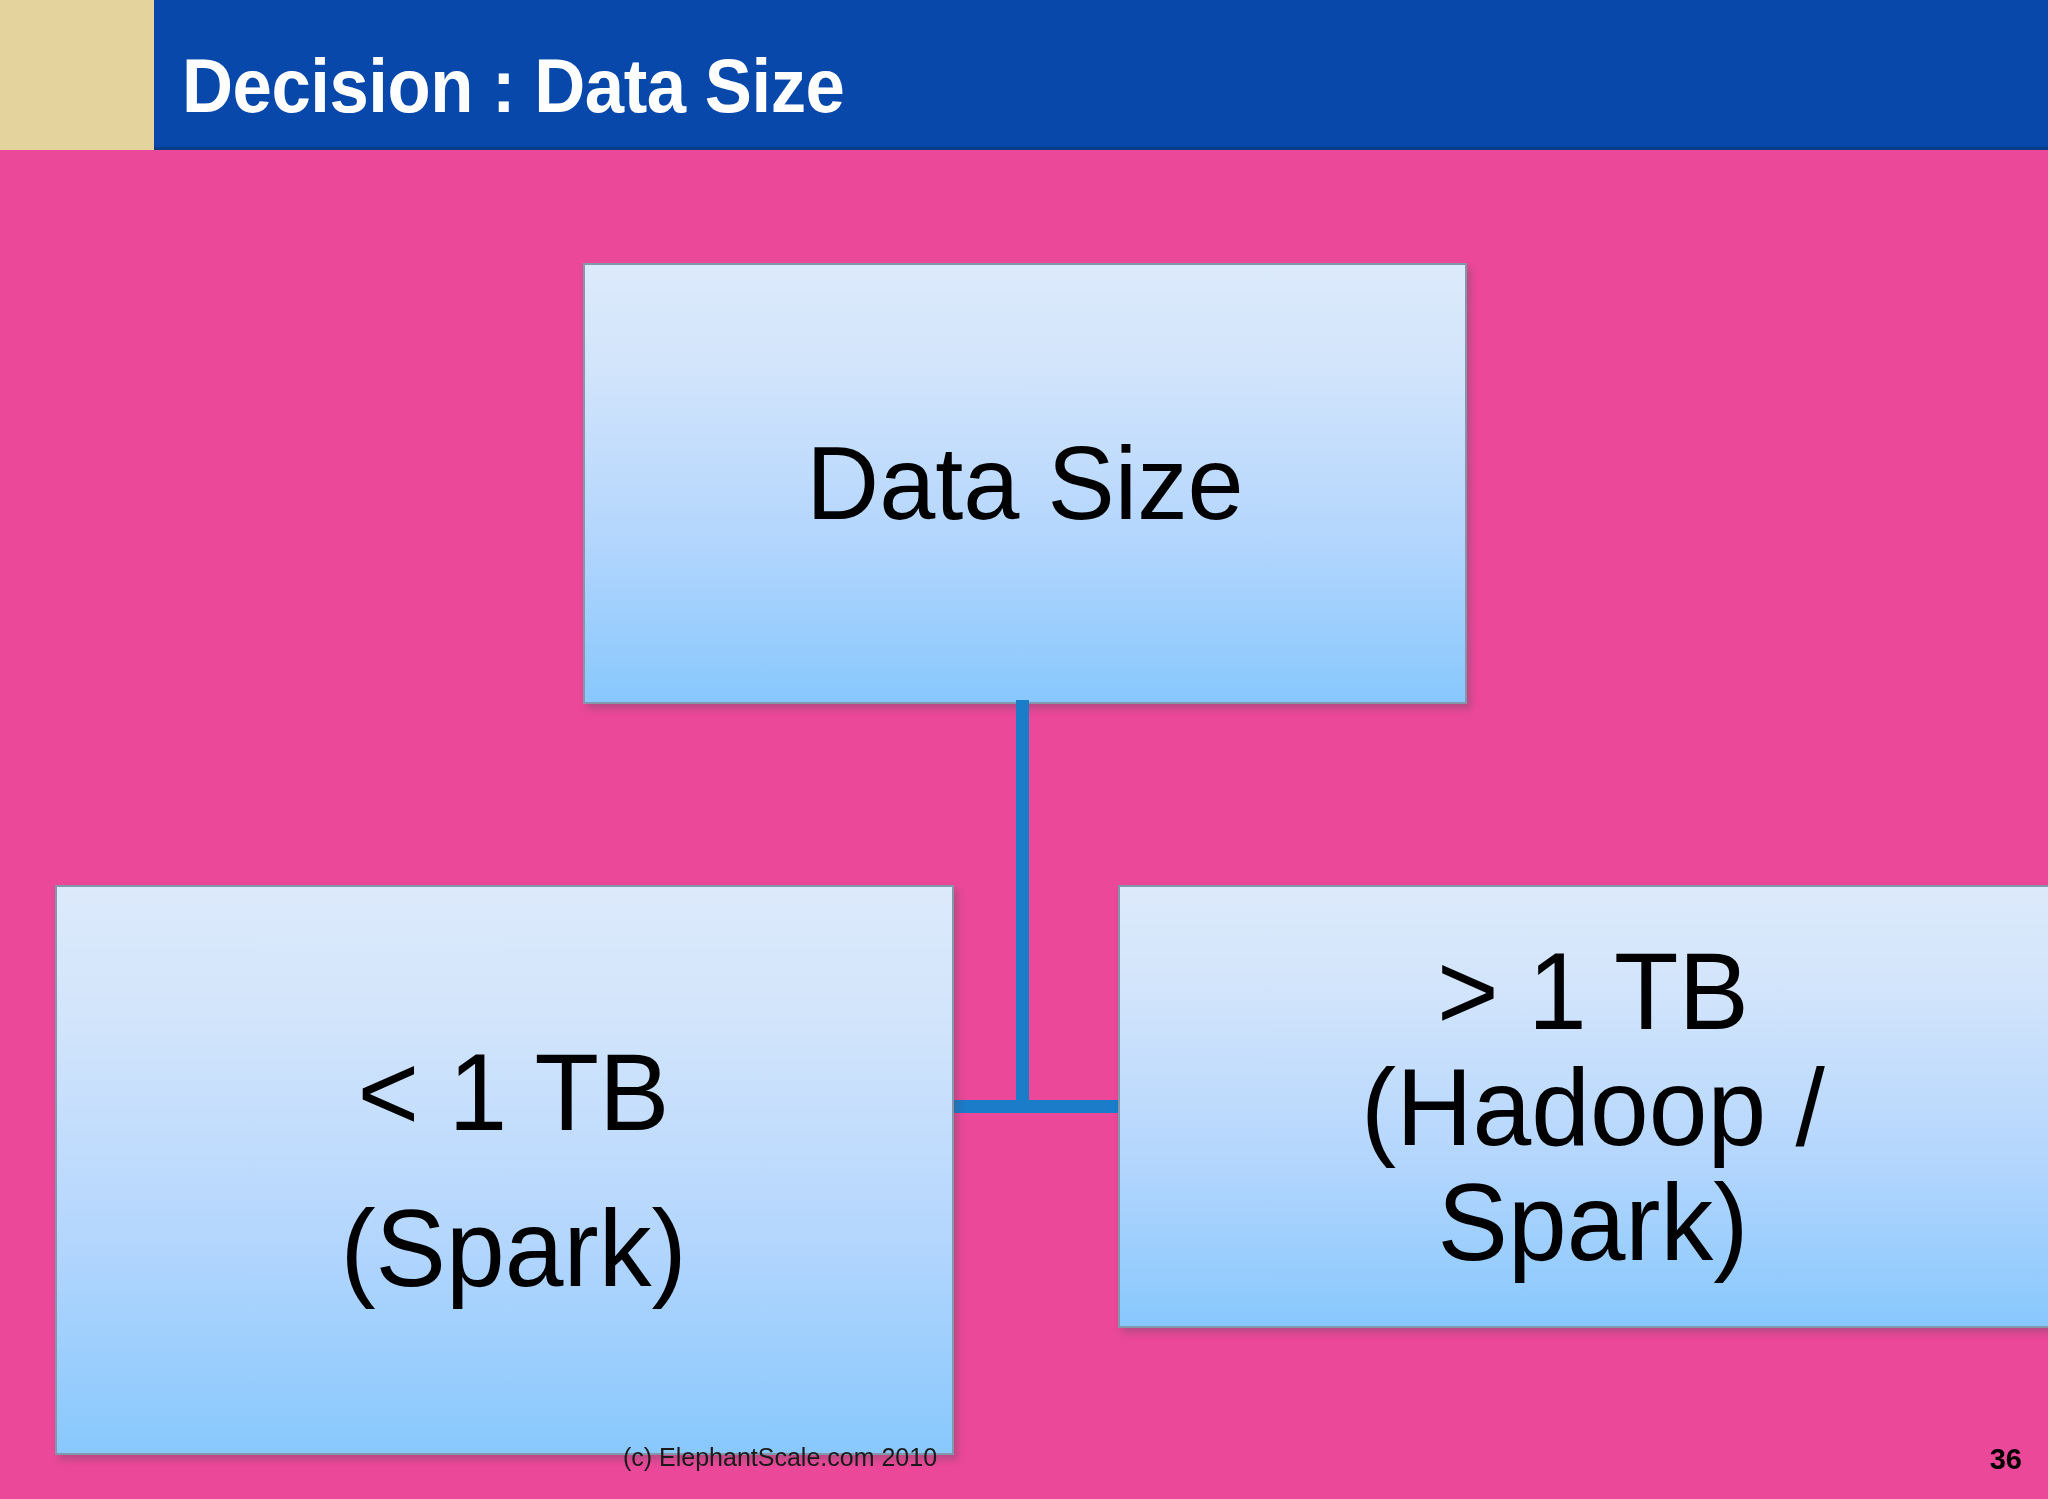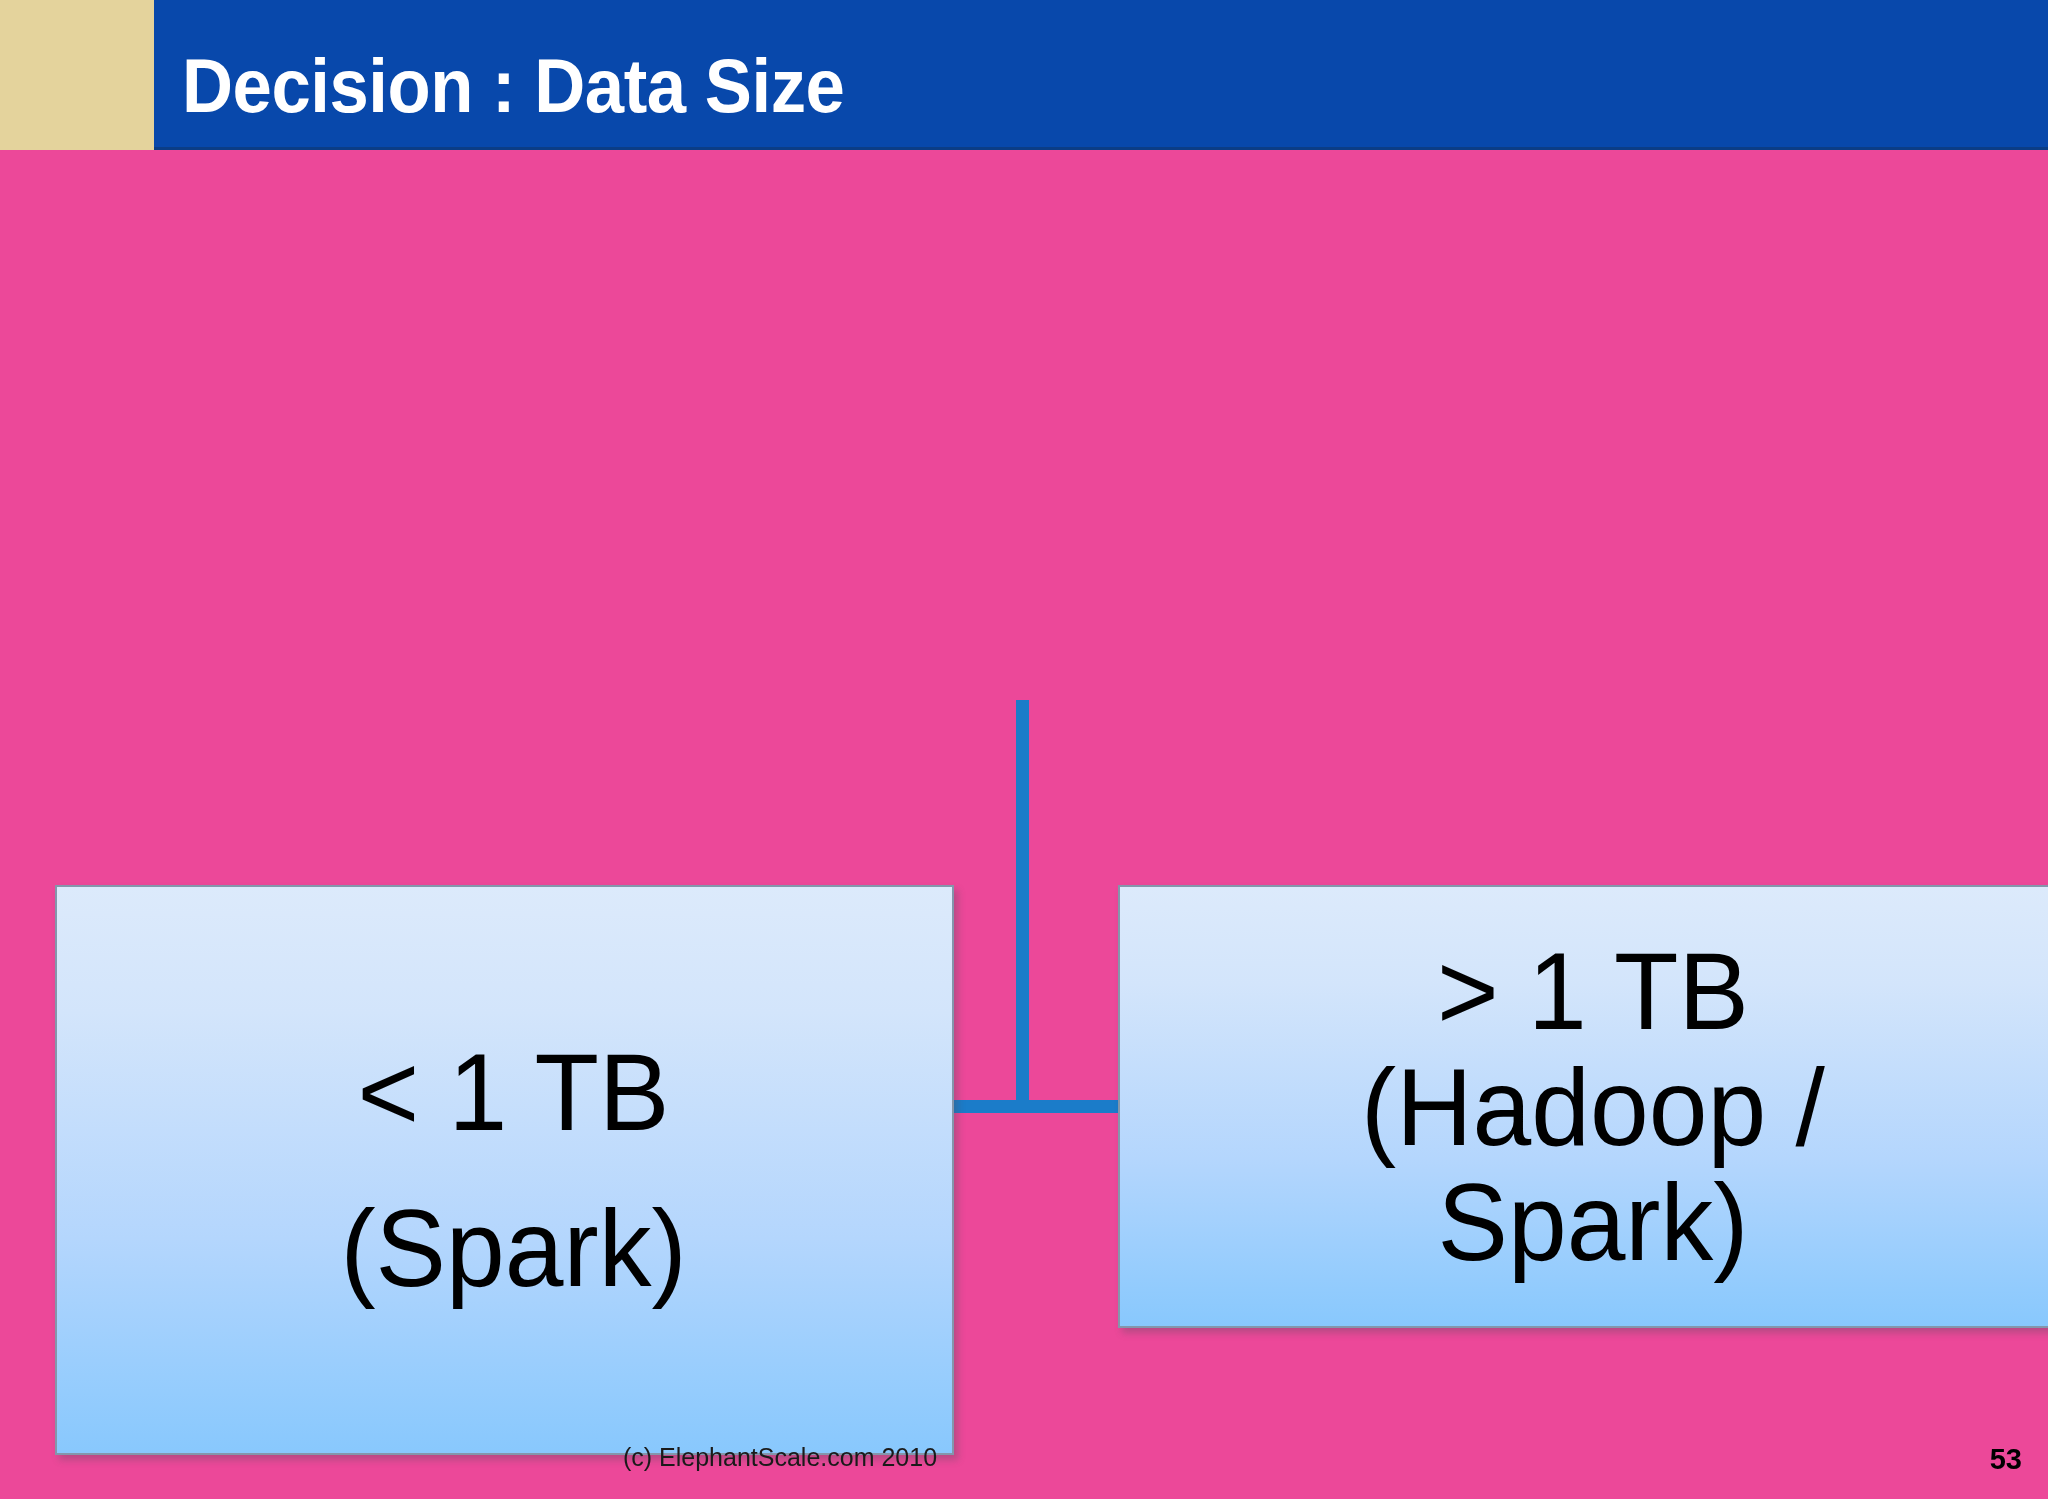--- a/index.html
+++ b/index.html
@@ -159,32 +159,35 @@
 <body>
 
 <div id="slide">
 
   <div class="header-accent"></div>
 
   <div class="header-bar"></div>
 
   <div class="header-title">Decision : Data Size</div>
 
+  <div class="flow-box" id="box-root">
+    <span class="label">Data Size</span>
+  </div>
 
   <div class="connector" id="connector-vertical"></div>
   <div class="connector" id="connector-horizontal"></div>
 
   <div class="flow-box" id="box-left">
     <span class="label">&lt; 1 TB
 (Spark)</span>
   </div>
 
   <div class="flow-box" id="box-right">
     <span class="label">&gt; 1 TB
 (Hadoop /
 Spark)</span>
   </div>
 
   <div class="footer-copyright">(c) ElephantScale.com  2010</div>
 
-  <div class="footer-pagenum">53</div>
+  <div class="footer-pagenum">36</div>
 
 </div>
 
 </body></html>

